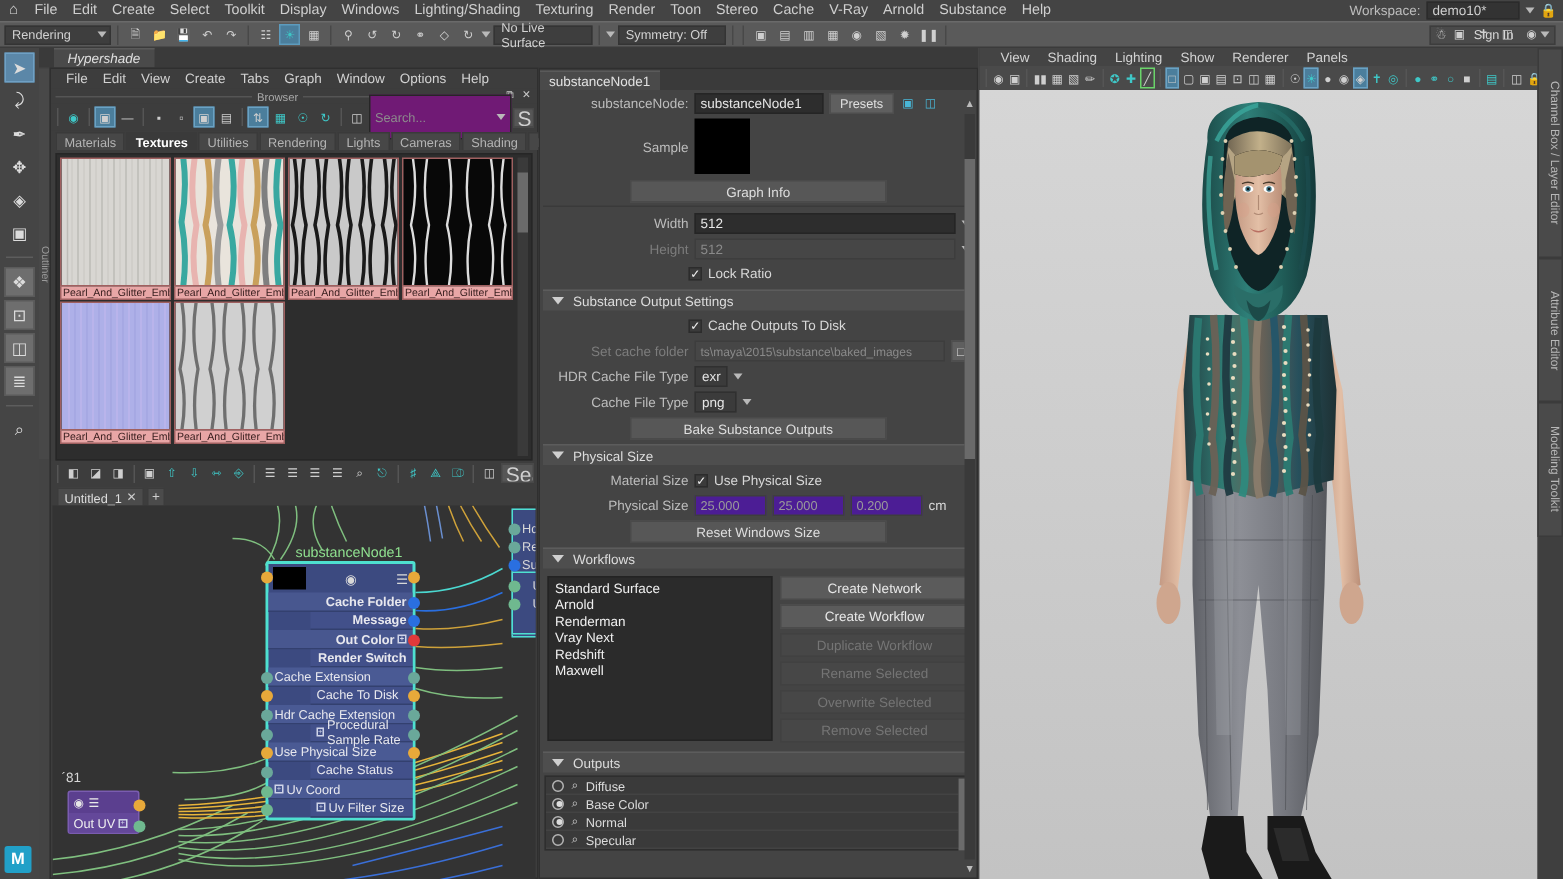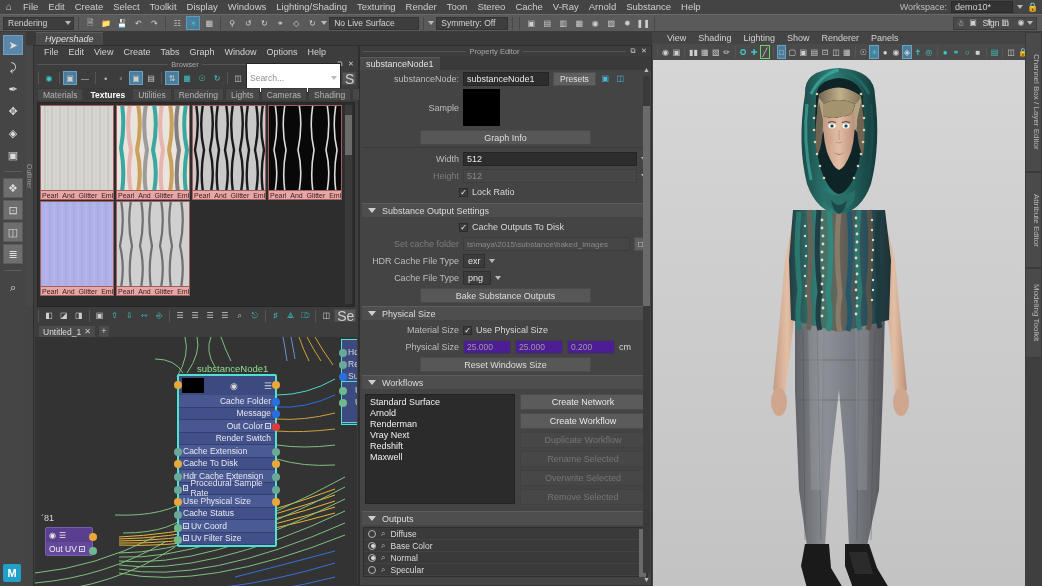--- a/index.html
+++ b/index.html
@@ -92,21 +92,21 @@
     height:18px; display:flex; align-items:center; gap:1px; padding:0 2px; background:#3d3d3d;
   }
   .ic {
     width:14px;height:14px; display:flex;align-items:center;justify-content:center;
     font-size:8px;color:#cfcfcf;background:transparent;border:1px solid transparent;
   }
   .ic.on { background:#4b7e9c; border-color:#6aa2c4; }
   .ic.teal { color:#3fc8c8; }
   .vsep { width:1px;height:12px;background:#555;margin:0 2px; }
   .search-box {
-    flex:1; height:30px; background:#ffffff; border:1px solid #262626;
+    flex:1; height:30px; background:#701a75; border:1px solid #262626;
     display:flex; align-items:center; padding:0 3px; font-size:8.5px; color:#8d8d8d; gap:2px;
   }
   .sh-btn {
     height:13px; background:#565656; border:1px solid #484848; padding:0 2px;
     font-size:14px; color:#d0d0d0; line-height:12px; overflow:hidden; width:14px;
   }
 
   
   .btabs { height:13px; display:flex; align-items:flex-end; background:#3d3d3d; padding-left:3px; }
   .btab {
@@ -157,23 +157,23 @@
     position:absolute; left:18px; top:-13px; font-size:9.5px; color:#8fe08f; white-space:nowrap;
   }
   .node-head { height:19px; display:flex; align-items:center; padding:2px 3px; gap:3px; }
   .node-swatch { width:22px; height:15px; background:#000; }
   .node-head .hico { margin-left:auto; color:#d8d8d8; font-size:9px; }
   .node-rows { }
   .nrow {
     height:12.5px; display:flex; align-items:center; font-size:8.5px; color:#e8e8ee;
     border-bottom:1px solid #33406f; padding:0 4px;
   }
-  .nrow.out { justify-content:flex-end; background:#48578f; }
+  .nrow.out { justify-content:flex-end; background:#48578f;font-weight:bold; }
   .nrow.inp { justify-content:flex-start; background:#4a5a94; }
-  .nrow.alt { background:#42508a; }
+  .nrow.alt { background:#42508a;margin-left:28px; }
   .plusbox { display:inline-block; width:6px;height:6px;border:1px solid #cfd4e8; font-size:5px;
     line-height:5px; text-align:center; margin-right:2px; color:#cfd4e8;}
   .port { position:absolute; width:8px; height:8px; border-radius:50%; }
   .pGreen { background:#6fb98f; } .pBlue { background:#2a6fe0; } .pRed { background:#e03a3a; }
   .pOrange { background:#e8a93a; } .pTeal { background:#6aa89a; }
   .node2 {
     position:absolute; background:#5b3f8f; border:1px solid #7a5cb0; width:48px; border-radius:2px;
   }
   .node2-head { height:14px; display:flex; align-items:center; gap:3px; padding:0 3px; color:#e8e8e8; font-size:8px;}
   .node2-row { height:13px; display:flex; align-items:center; padding:0 3px; font-size:8.5px;
@@ -326,21 +326,21 @@
     <div class="bar-ico on teal">☀</div>
     <div class="bar-ico plain teal">▦</div>
     <div class="sep"></div>
     <div class="bar-ico plain teal">⚲</div>
     <div class="bar-ico plain teal">↺</div>
     <div class="bar-ico plain teal">↻</div>
     <div class="bar-ico plain teal">⚭</div>
     <div class="bar-ico plain teal">◇</div>
     <div class="bar-ico plain teal">↻</div>
     <div class="tri-d"></div>
-    <div class="combo" style="width:90px">
+    <div class="combo" style="width:66px">
       <span>No Live Surface</span>
     </div>
     <div class="sep"></div>
     <div class="tri-d"></div>
     <div class="combo" style="width:72px">
       <span>Symmetry: Off</span>
     </div>
     <div class="sep"></div>
     <div class="sep"></div>
     <div class="bar-ico plain">▣</div>
@@ -734,27 +734,20 @@
           <span>Out UV</span>
           <span class="plusbox" style="margin-left:2px;margin-right:0">+</span>
         </div>
         <span class="port pOrange" style="right:-5px; top:5px;"></span>
         <span class="port pGreen" style="right:-5px; top:19px;"></span>
       </div>
     </div>
   </div>
 
   <div class="pe">
-    <div class="panel-title">
-      <div class="pt-line"></div>
-      <span>Property Editor</span>
-      <div class="pt-line"></div>
-      <div class="pt-btn">⧉</div>
-      <div class="pt-btn">✕</div>
-    </div>
 
     <div class="pe-tabrow">
       <div class="pe-tab">substanceNode1</div>
     </div>
 
     <div class="pe-body">
       <div class="frow">
         <span class="flabel">substanceNode:</span>
         <span class="ftext" style="flex:0 0 86px">substanceNode1</span>
         <span class="fbtn">Presets</span>

